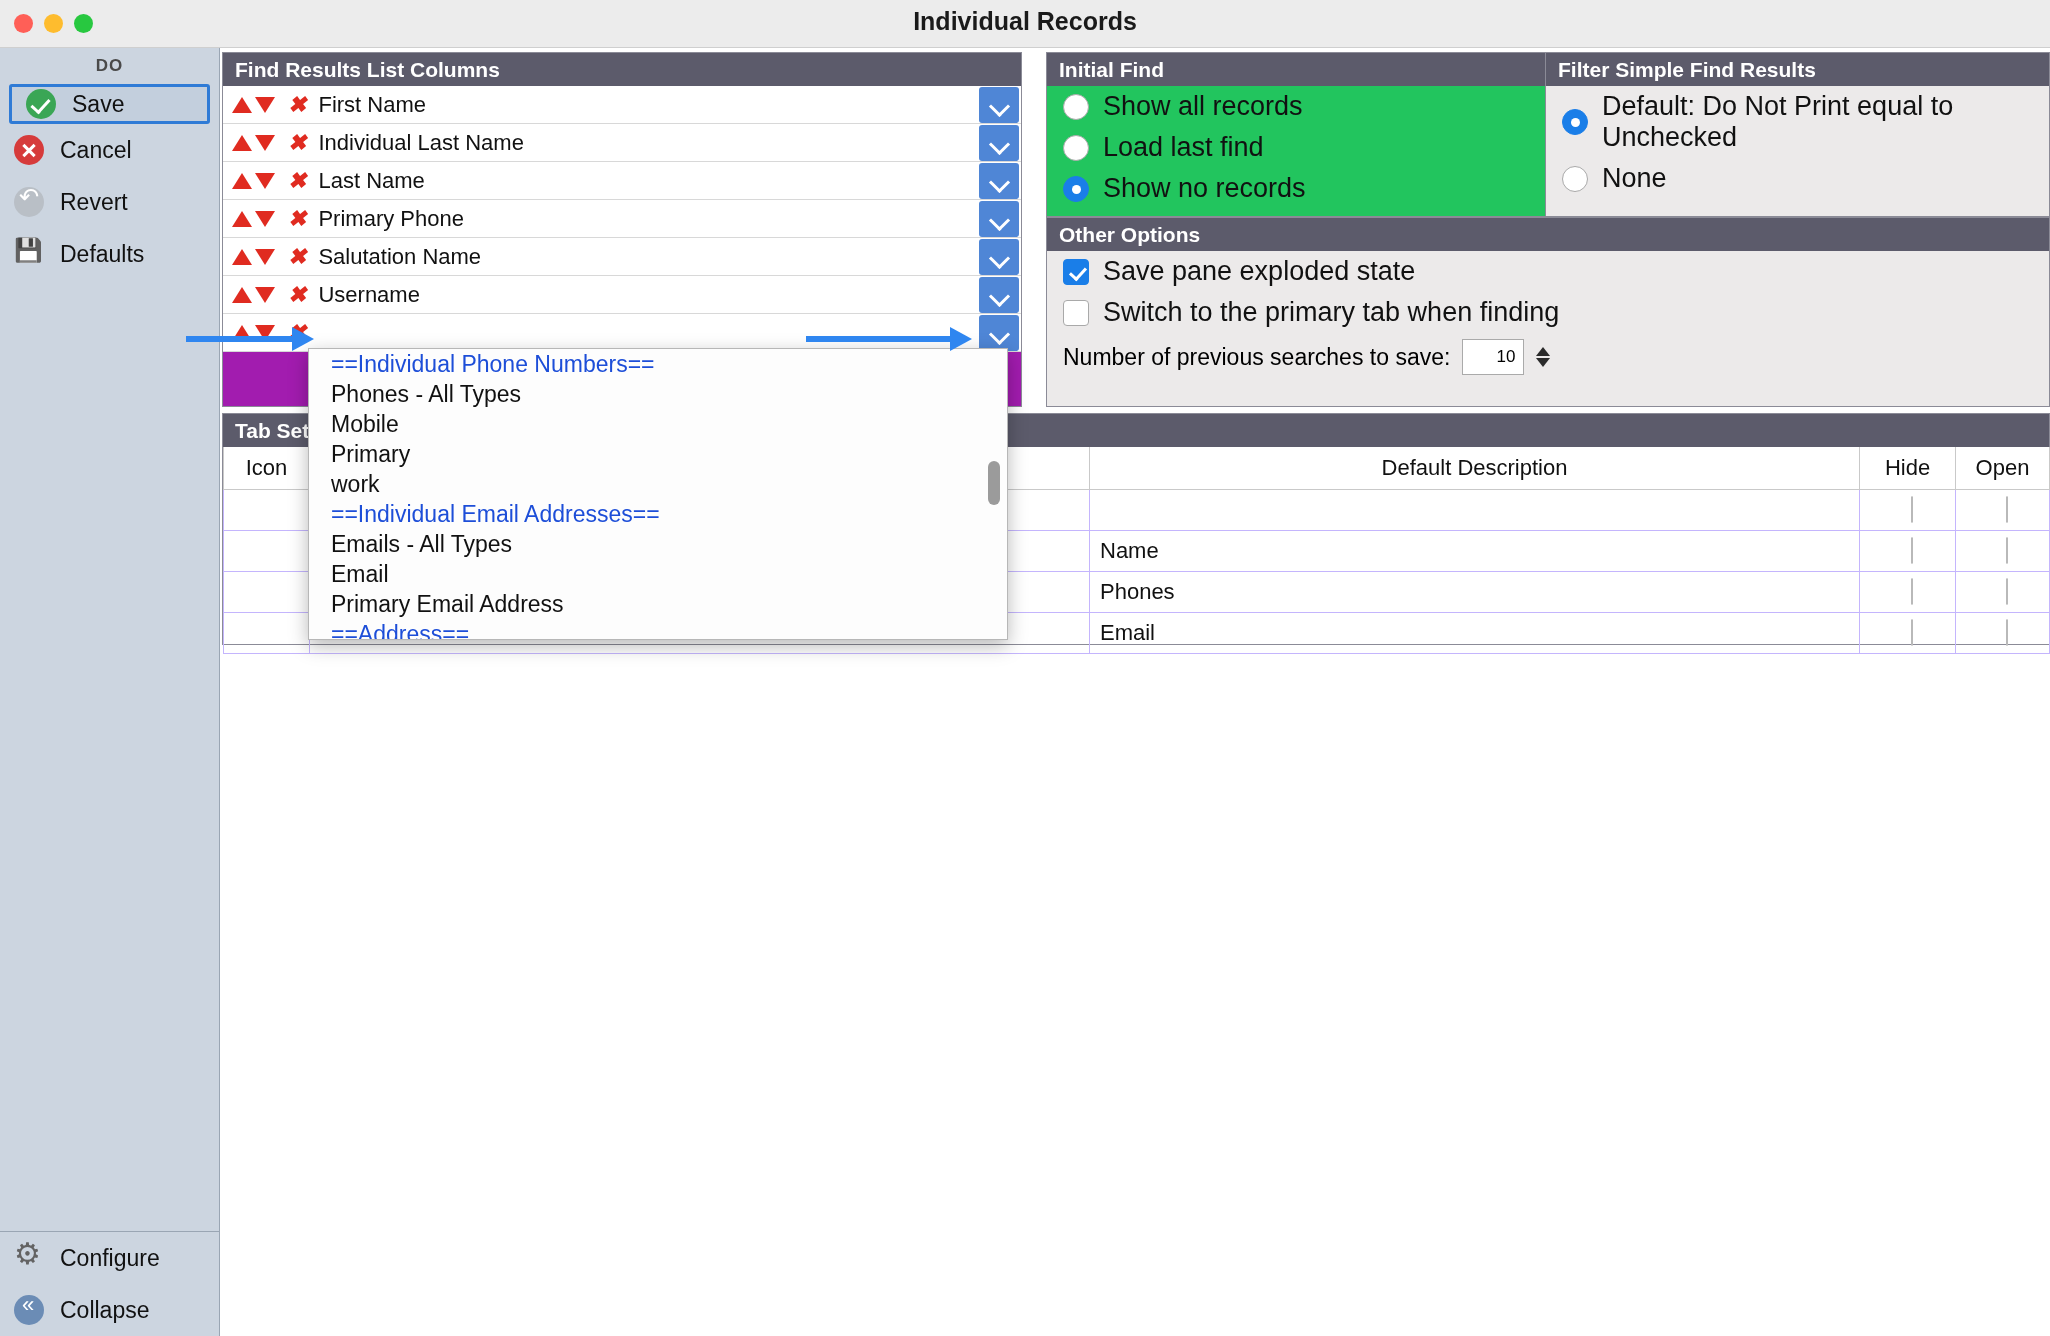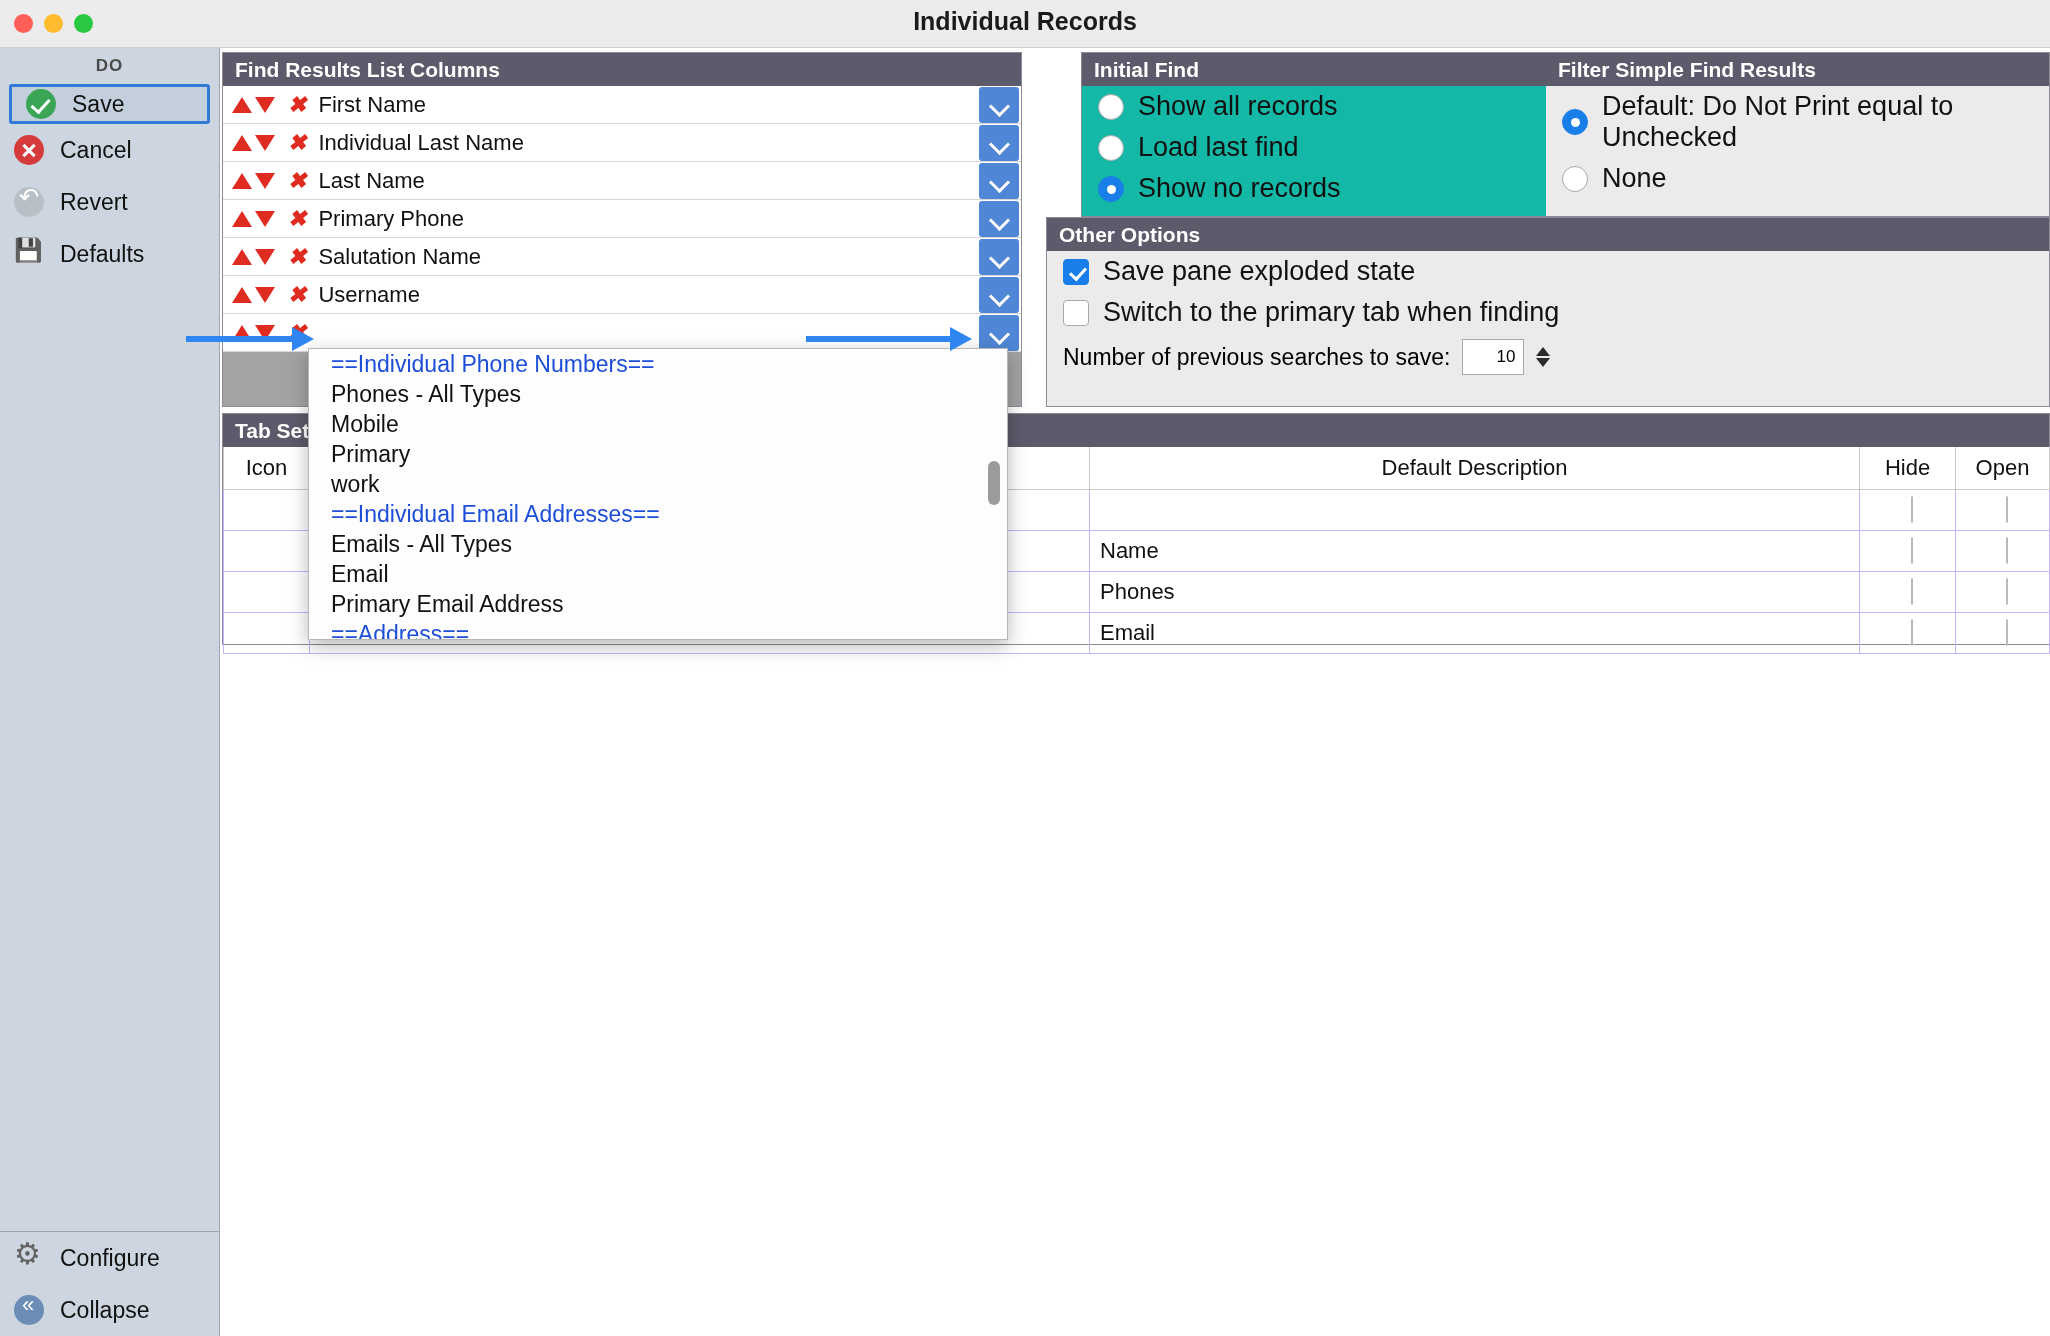--- a/index.html
+++ b/index.html
@@ -83,21 +83,21 @@
 
   
   .panel-hdr {
     background: #5c5b6b; color: #fff; font-size: 21px; font-weight: bold;
     padding: 5px 12px; height: 33px; line-height: 23px;
   }
 
   
   .frlc {
     position: absolute; left: 222px; top: 52px; width: 800px; height: 355px;
-    background: #a3a3a3; border: 1px solid #8b8b97;
+    background: #a21caf; border: 1px solid #8b8b97;
   }
   .frlc-body { background: #fff; }
   .col-row {
     display: flex; align-items: center; height: 38px;
     border-bottom: 1px solid #d8d8d8;
   }
   .arrows { display: flex; align-items: center; gap: 3px; padding: 0 7px 0 9px; }
   .arr { width: 0; height: 0; }
   .arr.up { border-left: 10px solid transparent; border-right: 10px solid transparent; border-bottom: 16px solid #e02b20; }
   .arr.down { border-left: 10px solid transparent; border-right: 10px solid transparent; border-top: 16px solid #e02b20; }
@@ -110,21 +110,21 @@
   .chev::after {
     content: ""; position: absolute; left: 13px; top: 12px;
     width: 12px; height: 12px; border: solid #fff; border-width: 0 3px 3px 0;
     transform: rotate(45deg);
   }
   .col-row.empty .col-name { background: #fff; }
 
   
   .initfind {
     position: absolute; left: 1046px; top: 52px; width: 500px; height: 165px;
-    background: #14b8a6; border: 1px solid #8b8b97; margin-left: 35px;
+    background: #22c55e; border: 1px solid #8b8b97;
   }
   .filterfind {
     position: absolute; left: 1546px; top: 52px; width: 504px; height: 165px;
     background: #eceaea; border: 1px solid #8b8b97; border-left: none;
   }
   .otheropts {
     position: absolute; left: 1046px; top: 217px; width: 1004px; height: 190px;
     background: #eceaea; border: 1px solid #8b8b97;
   }
   .radio-row, .check-row {

